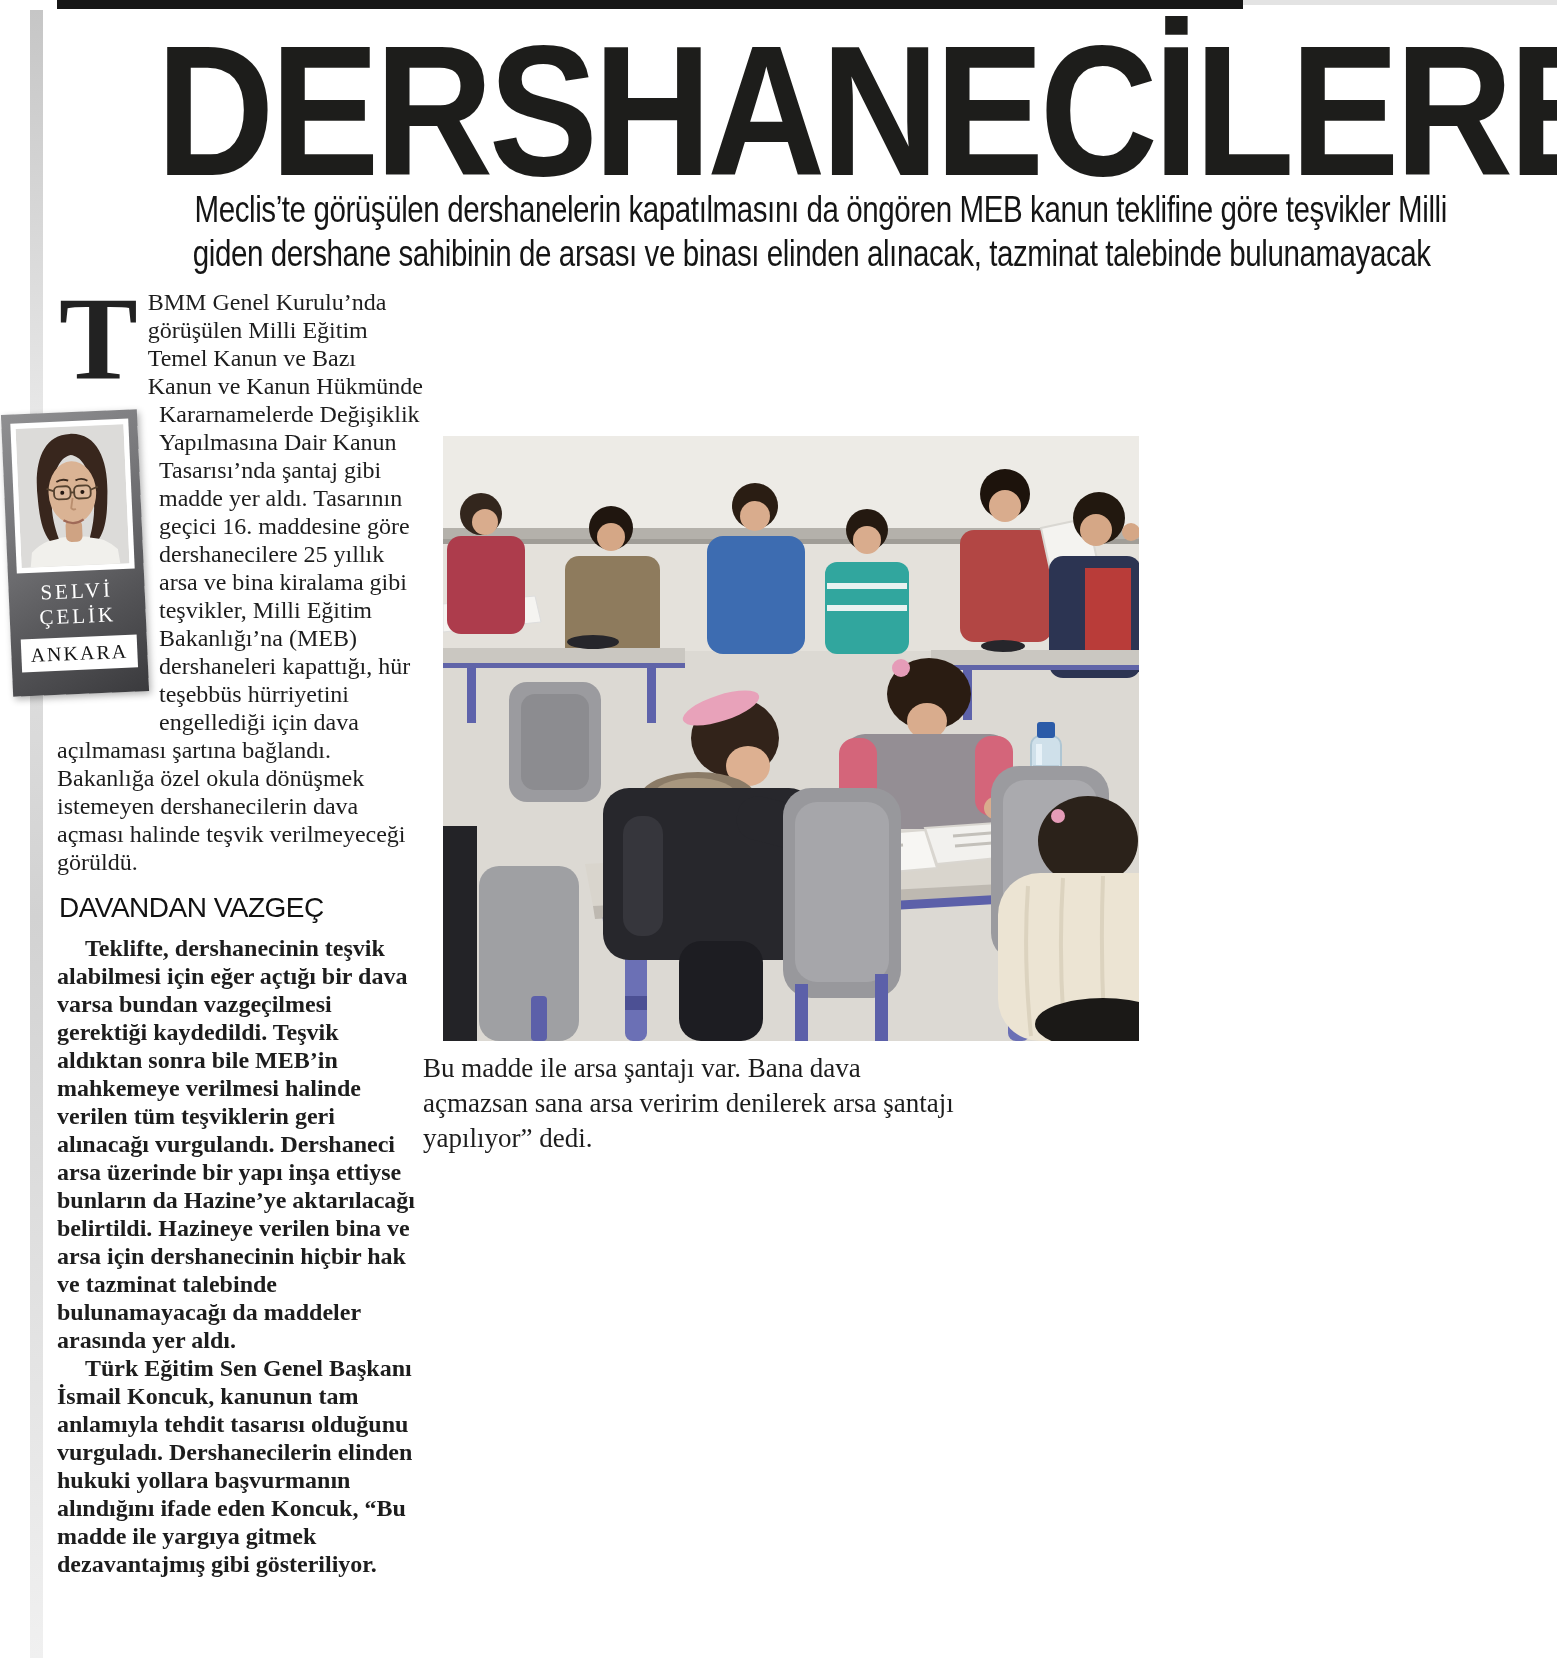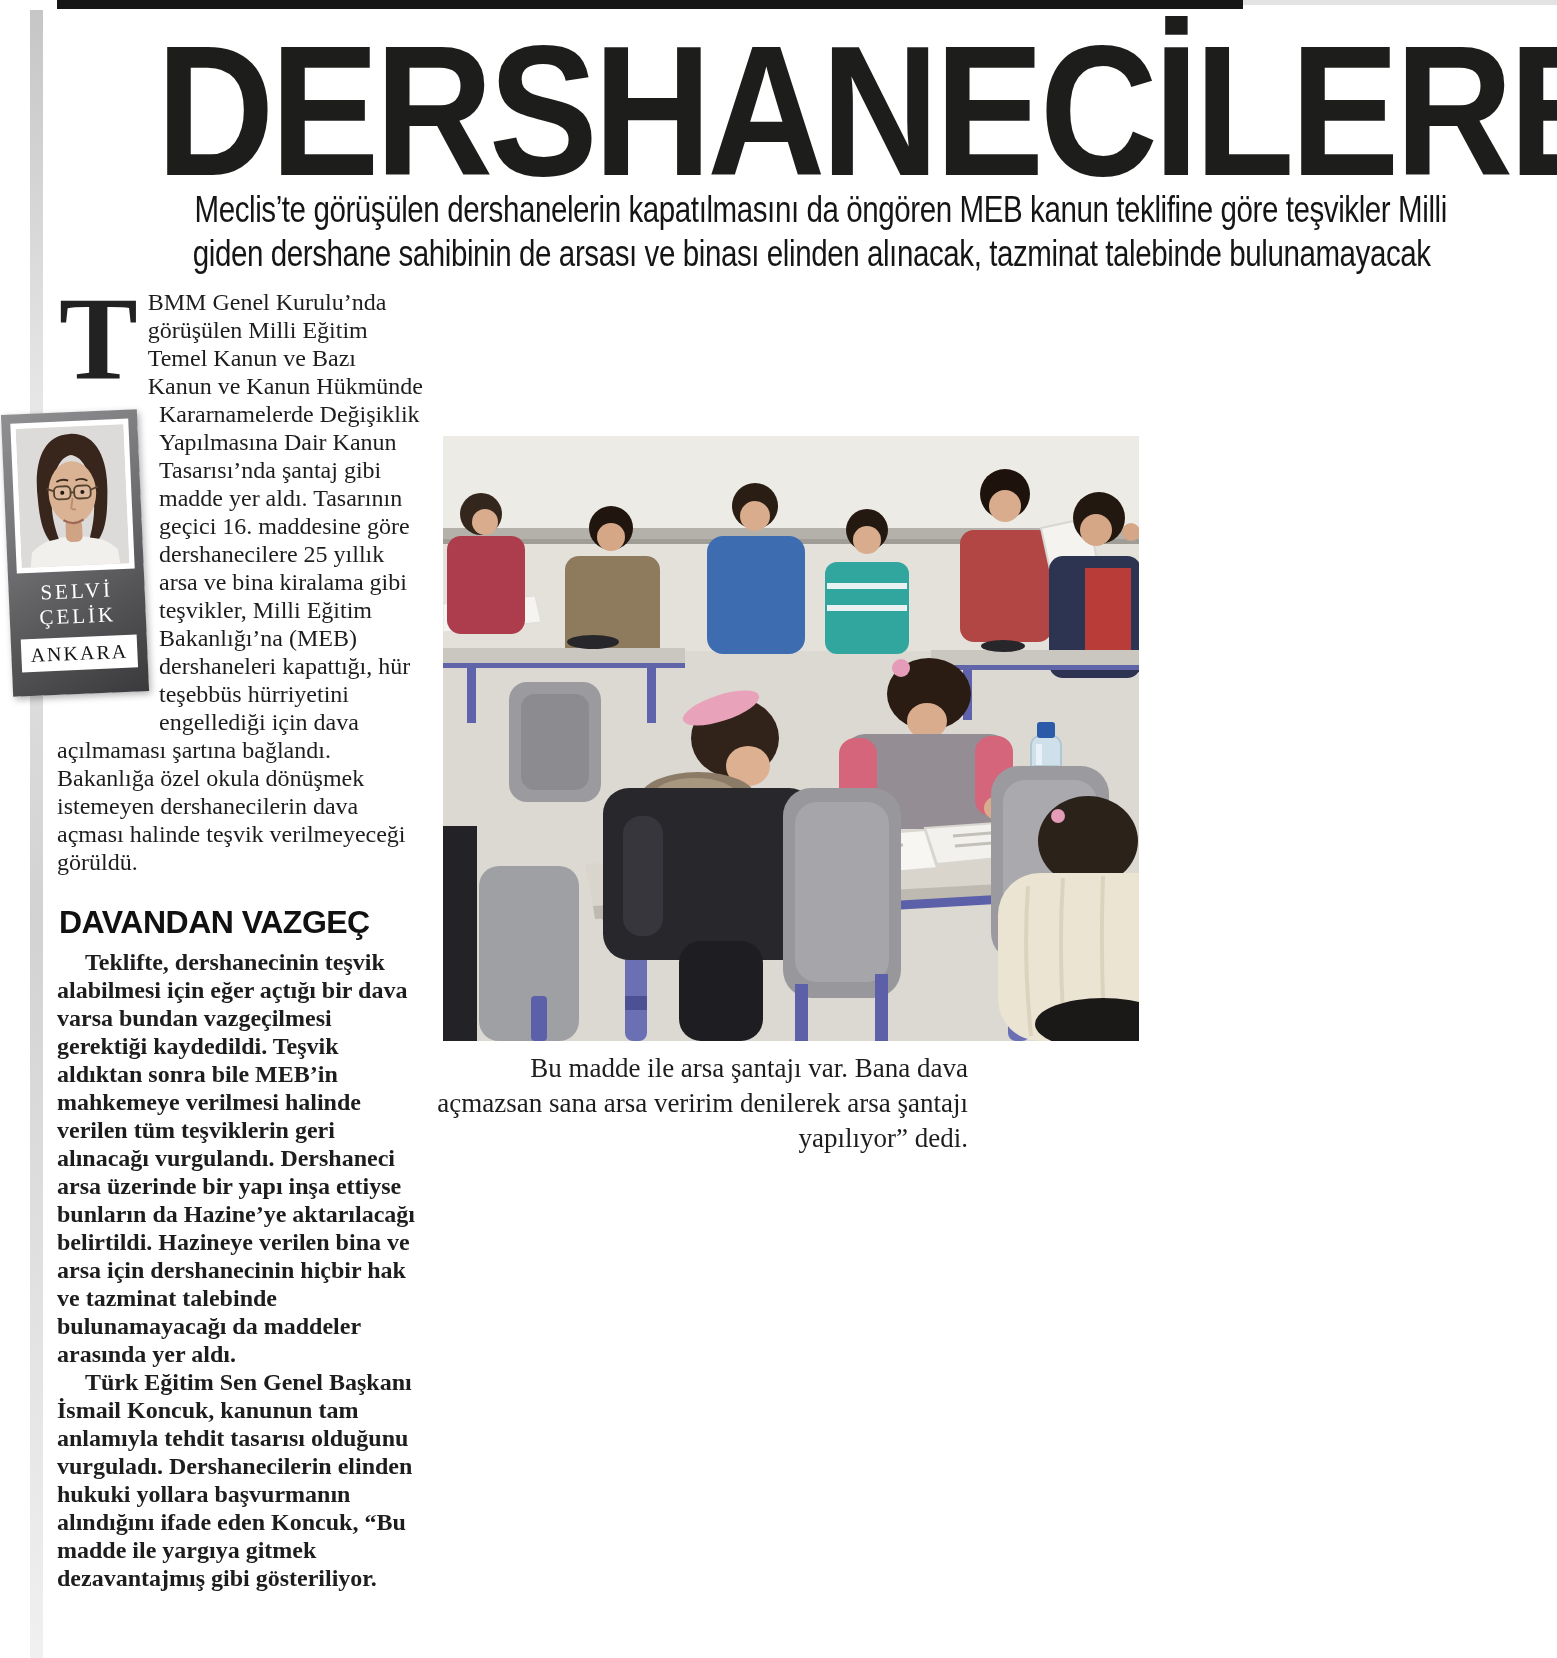--- a/index.html
+++ b/index.html
@@ -30,37 +30,37 @@
     font-size:36px;line-height:44px;letter-spacing:-0.5px;transform:scaleX(0.82);transform-origin:center;}
   .lede-row{height:44px;}
 
   
   .article-row{display:flex;margin-top:12px;align-items:flex-start;}
   .col-left{width:366px;flex:none;font-size:24px;line-height:28px;text-align:left;}
   .col-left p{margin:0;}
   .indent{text-indent:28px;font-weight:bold;}
   .dropcap{float:left;font-family:"Liberation Serif",serif;font-weight:bold;font-size:118px;
     line-height:0.78;padding:6px 10px 0 2px;color:#222;}
-  .subhead{font-family:"Liberation Sans",sans-serif;font-weight:bold;font-size:32px;
-    letter-spacing:-0.5px;color:#111;margin:32px 0 12px 2px;}
+  .subhead{font-family:"Liberation Sans",sans-serif;font-weight:normal;font-size:28px;
+    letter-spacing:-0.5px;color:#111;margin:18px 0 12px 2px;}
 
   
   .author-float{float:left;clear:left;width:146px;height:295px;margin:12px 6px 6px -50px;}
   .author-box{width:136px;height:282px;transform:rotate(-2.5deg);transform-origin:center;
     background:linear-gradient(150deg,#909092 0%,#77777a 35%,#545457 70%,#3a3a3d 100%);
     box-shadow:2px 3px 7px rgba(0,0,0,0.30);padding:9px 9px 6px 9px;box-sizing:border-box;}
   .portrait-frame{background:#ffffff;padding:5px;}
   .portrait-frame svg{display:block;}
   .author-name{font-family:"Liberation Serif",serif;color:#ffffff;font-size:21px;line-height:25px;
     letter-spacing:3px;text-align:center;margin-top:8px;}
   .author-city{background:#ffffff;color:#141414;font-family:"Liberation Serif",serif;font-size:20px;
     letter-spacing:2px;text-align:center;margin:8px 1px 0 1px;padding:2px 0 3px 0;}
 
   
-  .col-right{flex:1;min-width:0;text-align:right;}
+  .col-right{flex:1;min-width:0;}
   .photo-wrap{margin-top:148px;margin-left:20px;width:696px;}
   .photo-wrap svg{display:block;}
   .photo-caption{width:545px;font-size:27px;line-height:35px;color:#1d1d1d;margin-top:10px;}
 </style>
 </head>
 <body>
 
 <div class="top-bar-black"></div>
 <div class="top-bar-gray"></div>
 <div class="left-rule"></div>

